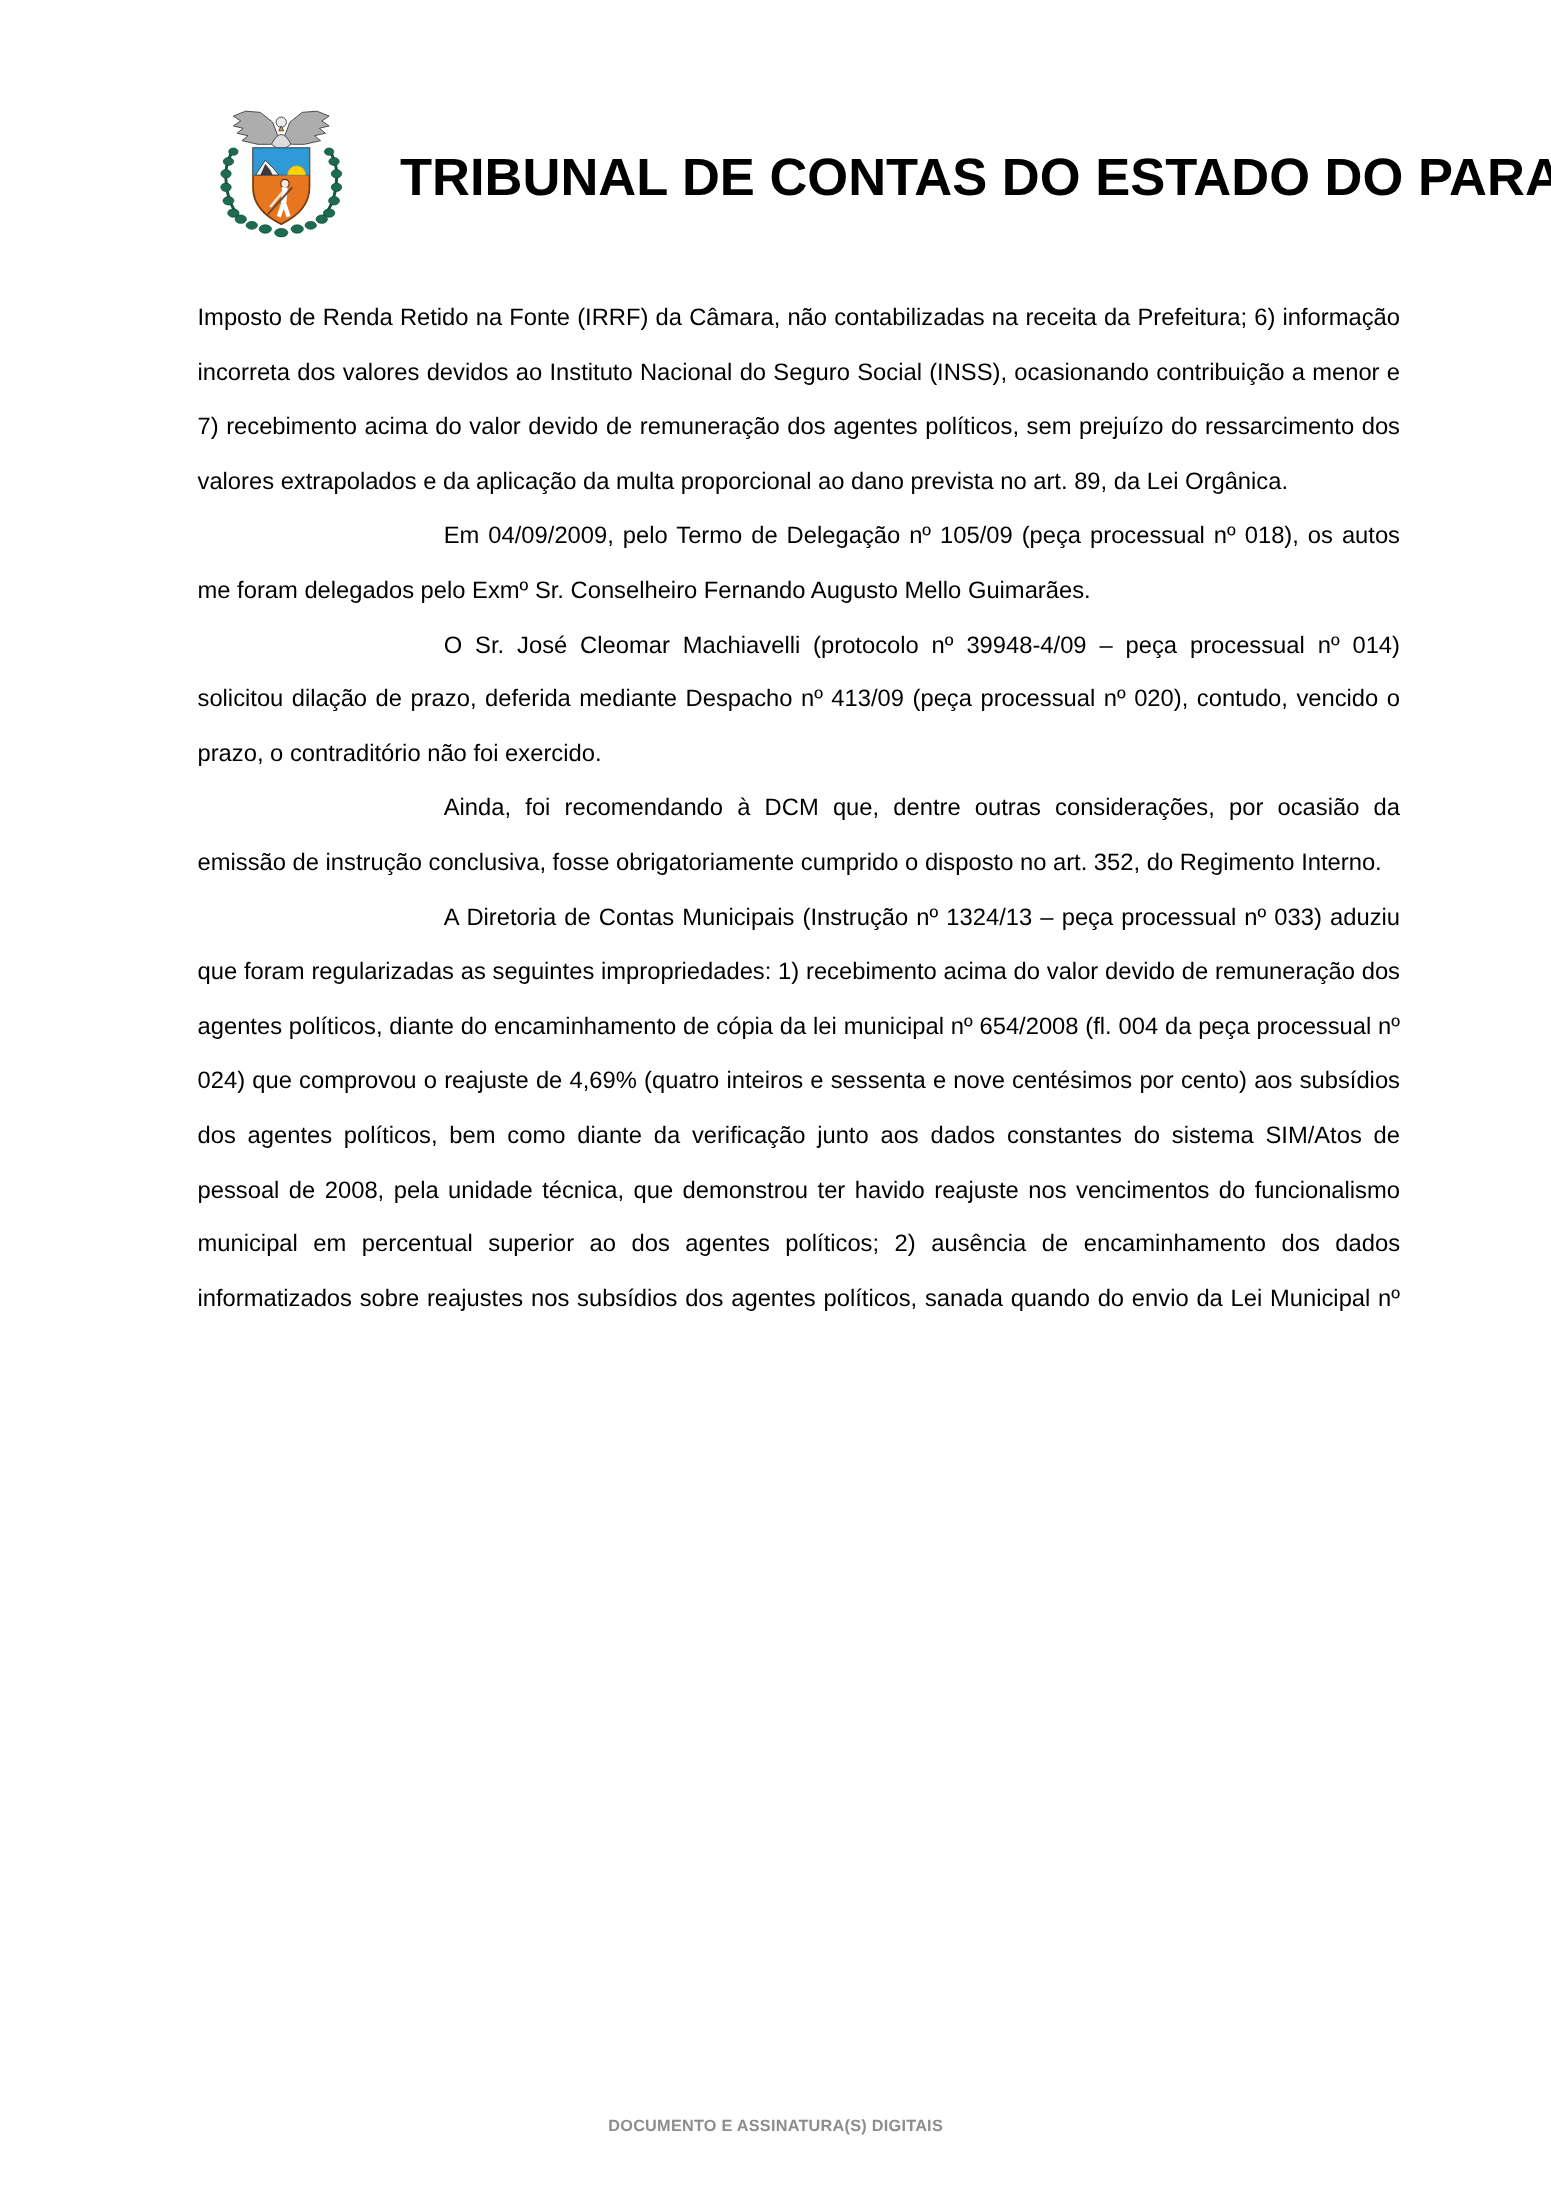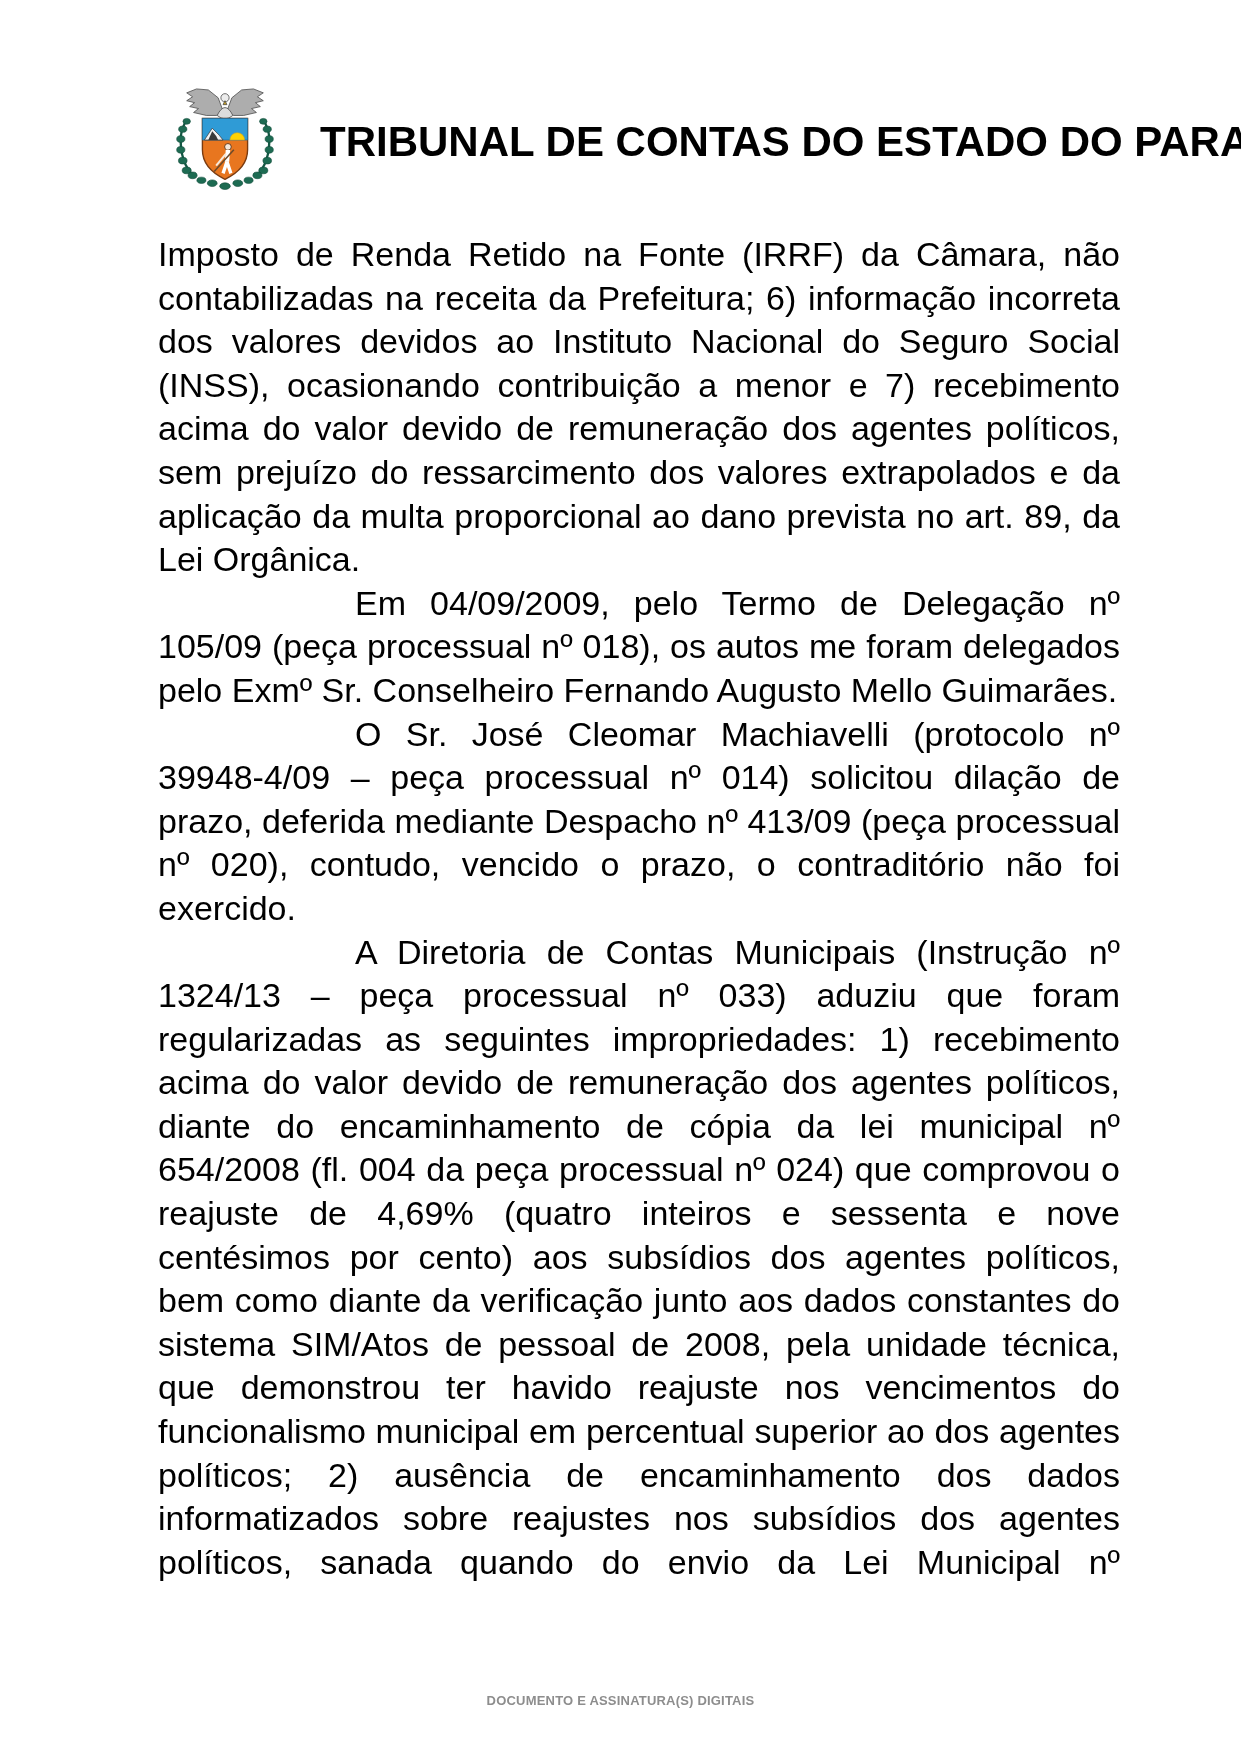--- a/index.html
+++ b/index.html
@@ -37,21 +37,21 @@
     white-space: nowrap;
     color: #000;
   }
 
   
   .body-text {
     position: absolute;
     left: 158px;
     top: 233px;
     width: 962px;
-    font-size: 34px;
+    font-size: 19px;
     line-height: 43.6px;
     text-align: justify;
     color: #000;
   }
   .body-text p {
     margin: 0;
     padding: 0;
   }
   .body-text p.indent {
     text-indent: 197px;
@@ -136,20 +136,21 @@
       </g>
     </svg>
   </div>
 
   <div class="doc-title">TRIBUNAL DE CONTAS DO ESTADO DO PARANÁ</div>
 
   <div class="body-text">
     <p class="para">Imposto de Renda Retido na Fonte (IRRF) da Câmara, não contabilizadas na receita da Prefeitura; 6) informação incorreta dos valores devidos ao Instituto Nacional do Seguro Social (INSS), ocasionando contribuição a menor e 7) recebimento acima do valor devido de remuneração dos agentes políticos, sem prejuízo do ressarcimento dos valores extrapolados e da aplicação da multa proporcional ao dano prevista no art. 89, da Lei Orgânica.</p>
     <p class="para indent">Em 04/09/2009, pelo Termo de Delegação nº 105/09 (peça processual nº 018), os autos me foram delegados pelo Exmº Sr. Conselheiro Fernando Augusto Mello Guimarães.</p>
     <p class="para indent">O Sr. José Cleomar Machiavelli (protocolo nº 39948-4/09 – peça processual nº 014) solicitou dilação de prazo, deferida mediante Despacho nº 413/09 (peça processual nº 020), contudo, vencido o prazo, o contraditório não foi exercido.</p>
+    <p class="para indent">Ainda, foi recomendando à DCM que, dentre outras considerações, por ocasião da emissão de instrução conclusiva, fosse obrigatoriamente cumprido o disposto no art. 352, do Regimento Interno.</p>
     <p class="para indent justify-last">A Diretoria de Contas Municipais (Instrução nº 1324/13 – peça processual nº 033) aduziu que foram regularizadas as seguintes impropriedades: 1) recebimento acima do valor devido de remuneração dos agentes políticos, diante do encaminhamento de cópia da lei municipal nº 654/2008 (fl. 004 da peça processual nº 024) que comprovou o reajuste de 4,69% (quatro inteiros e sessenta e nove centésimos por cento) aos subsídios dos agentes políticos, bem como diante da verificação junto aos dados constantes do sistema SIM/Atos de pessoal de 2008, pela unidade técnica, que demonstrou ter havido reajuste nos vencimentos do funcionalismo municipal em percentual superior ao dos agentes políticos; 2) ausência de encaminhamento dos dados informatizados sobre reajustes nos subsídios dos agentes políticos, sanada quando do envio da Lei Municipal nº</p>
   </div>
 
   <div class="page-footer">
     <div>DOCUMENTO E ASSINATURA(S) DIGITAIS</div>
   </div>
 
 </div>
 
 </body></html>

